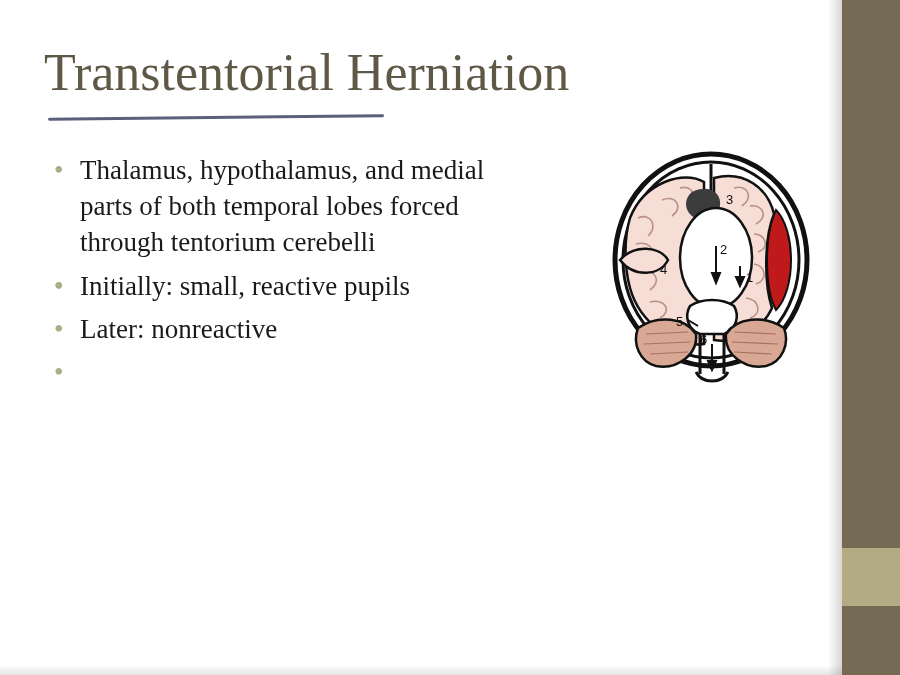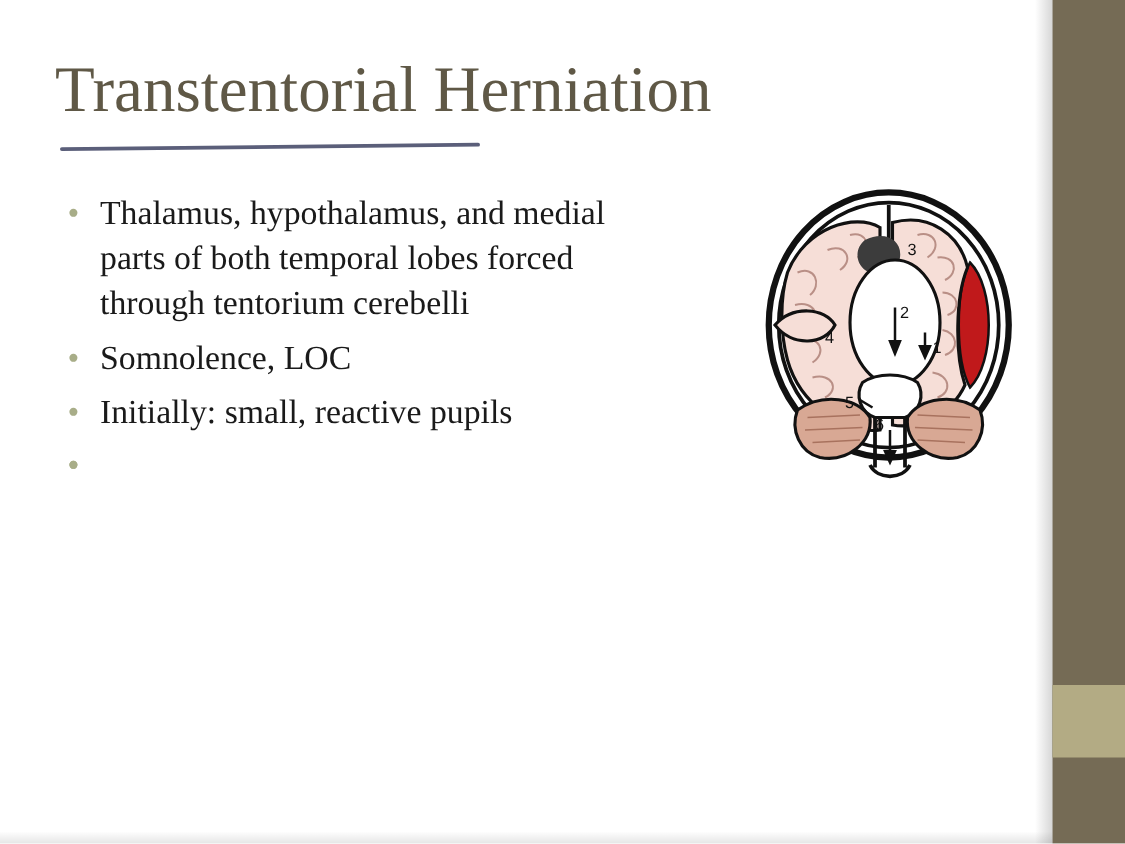--- a/index.html
+++ b/index.html
@@ -119,28 +119,28 @@
   <div class="title">Transtentorial Herniation</div>
   <div class="title-rule"></div>
 
   <div class="bullets">
     <div class="bullet">
       <span class="dot">•</span>
       <span>Thalamus, hypothalamus, and medial parts of both temporal lobes forced through tentorium cerebelli</span>
     </div>
     <div class="bullet">
       <span class="dot">•</span>
-      <span>Somnolence, LOC</span>
     </div>
     <div class="bullet">
       <span class="dot">•</span>
       <span>Initially: small, reactive pupils</span>
     </div>
     <div class="bullet">
       <span class="dot">•</span>
+      <span>Later: nonreactive</span>
     </div>
     <div class="bullet">
       <span class="dot">•</span>
     </div>
   </div>
 
   <div class="figure">
     <svg width="215" height="240" viewBox="0 0 215 240" xmlns="http://www.w3.org/2000/svg">
 
       <ellipse cx="107" cy="112" rx="96" ry="106" fill="#ffffff" stroke="#111111" stroke-width="5"></ellipse>

